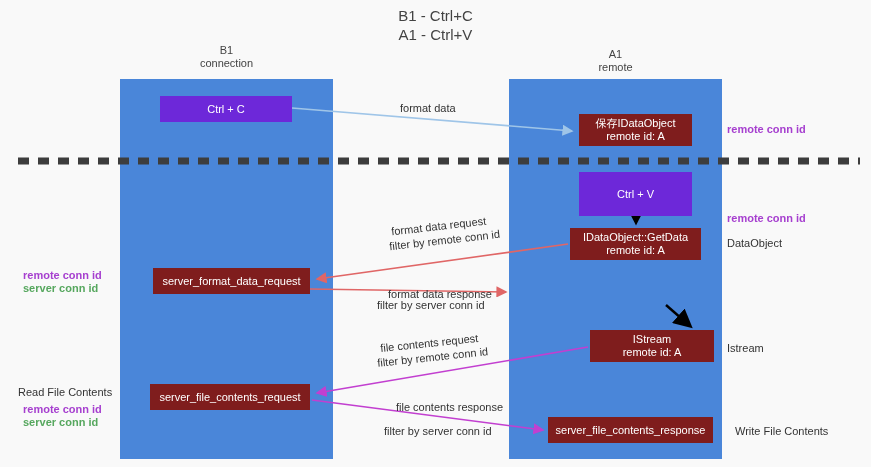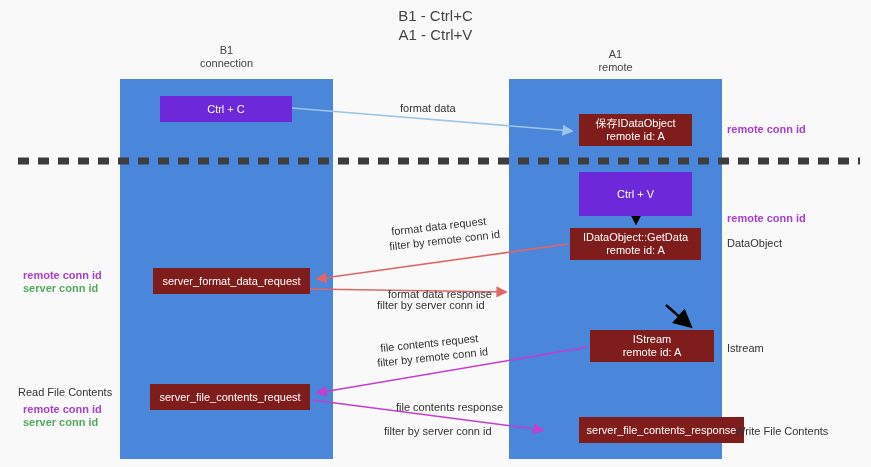--- a/index.html
+++ b/index.html
@@ -45,21 +45,21 @@
   .node .l2{font-size:11px;}
 
   #n-ctrlc{left:160px;top:96px;width:132px;height:26px;}
   #n-save-idataobject{left:579px;top:114px;width:113px;height:32px;}
   #n-ctrlv{left:579px;top:172px;width:113px;height:44px;}
   #n-getdata{left:570px;top:228px;width:131px;height:32px;}
   #n-sfdreq{left:153px;top:268px;width:157px;height:26px;}
   #n-sfdresp{left:513px;top:279px;width:157px;height:26px;}
   #n-istream{left:590px;top:330px;width:124px;height:32px;}
   #n-sfcreq{left:150px;top:384px;width:160px;height:26px;}
-  #n-sfcresp{left:548px;top:417px;width:165px;height:26px;margin-left:31px;}
+  #n-sfcresp{left:548px;top:417px;width:165px;height:26px;}
 
   
   .lbl{position:absolute;font-size:11px;line-height:14px;color:#333333;white-space:nowrap;}
   .lbl.purple{color:#a63fcf;font-weight:bold;}
   .lbl.green{color:#56a75e;font-weight:bold;}
   .lbl.plain{color:#333333;}
 
   #t-format-list{left:400px;top:101px;}
 
   #t-fdreq{left:391px;top:219px;transform:rotate(-6.5deg);}

